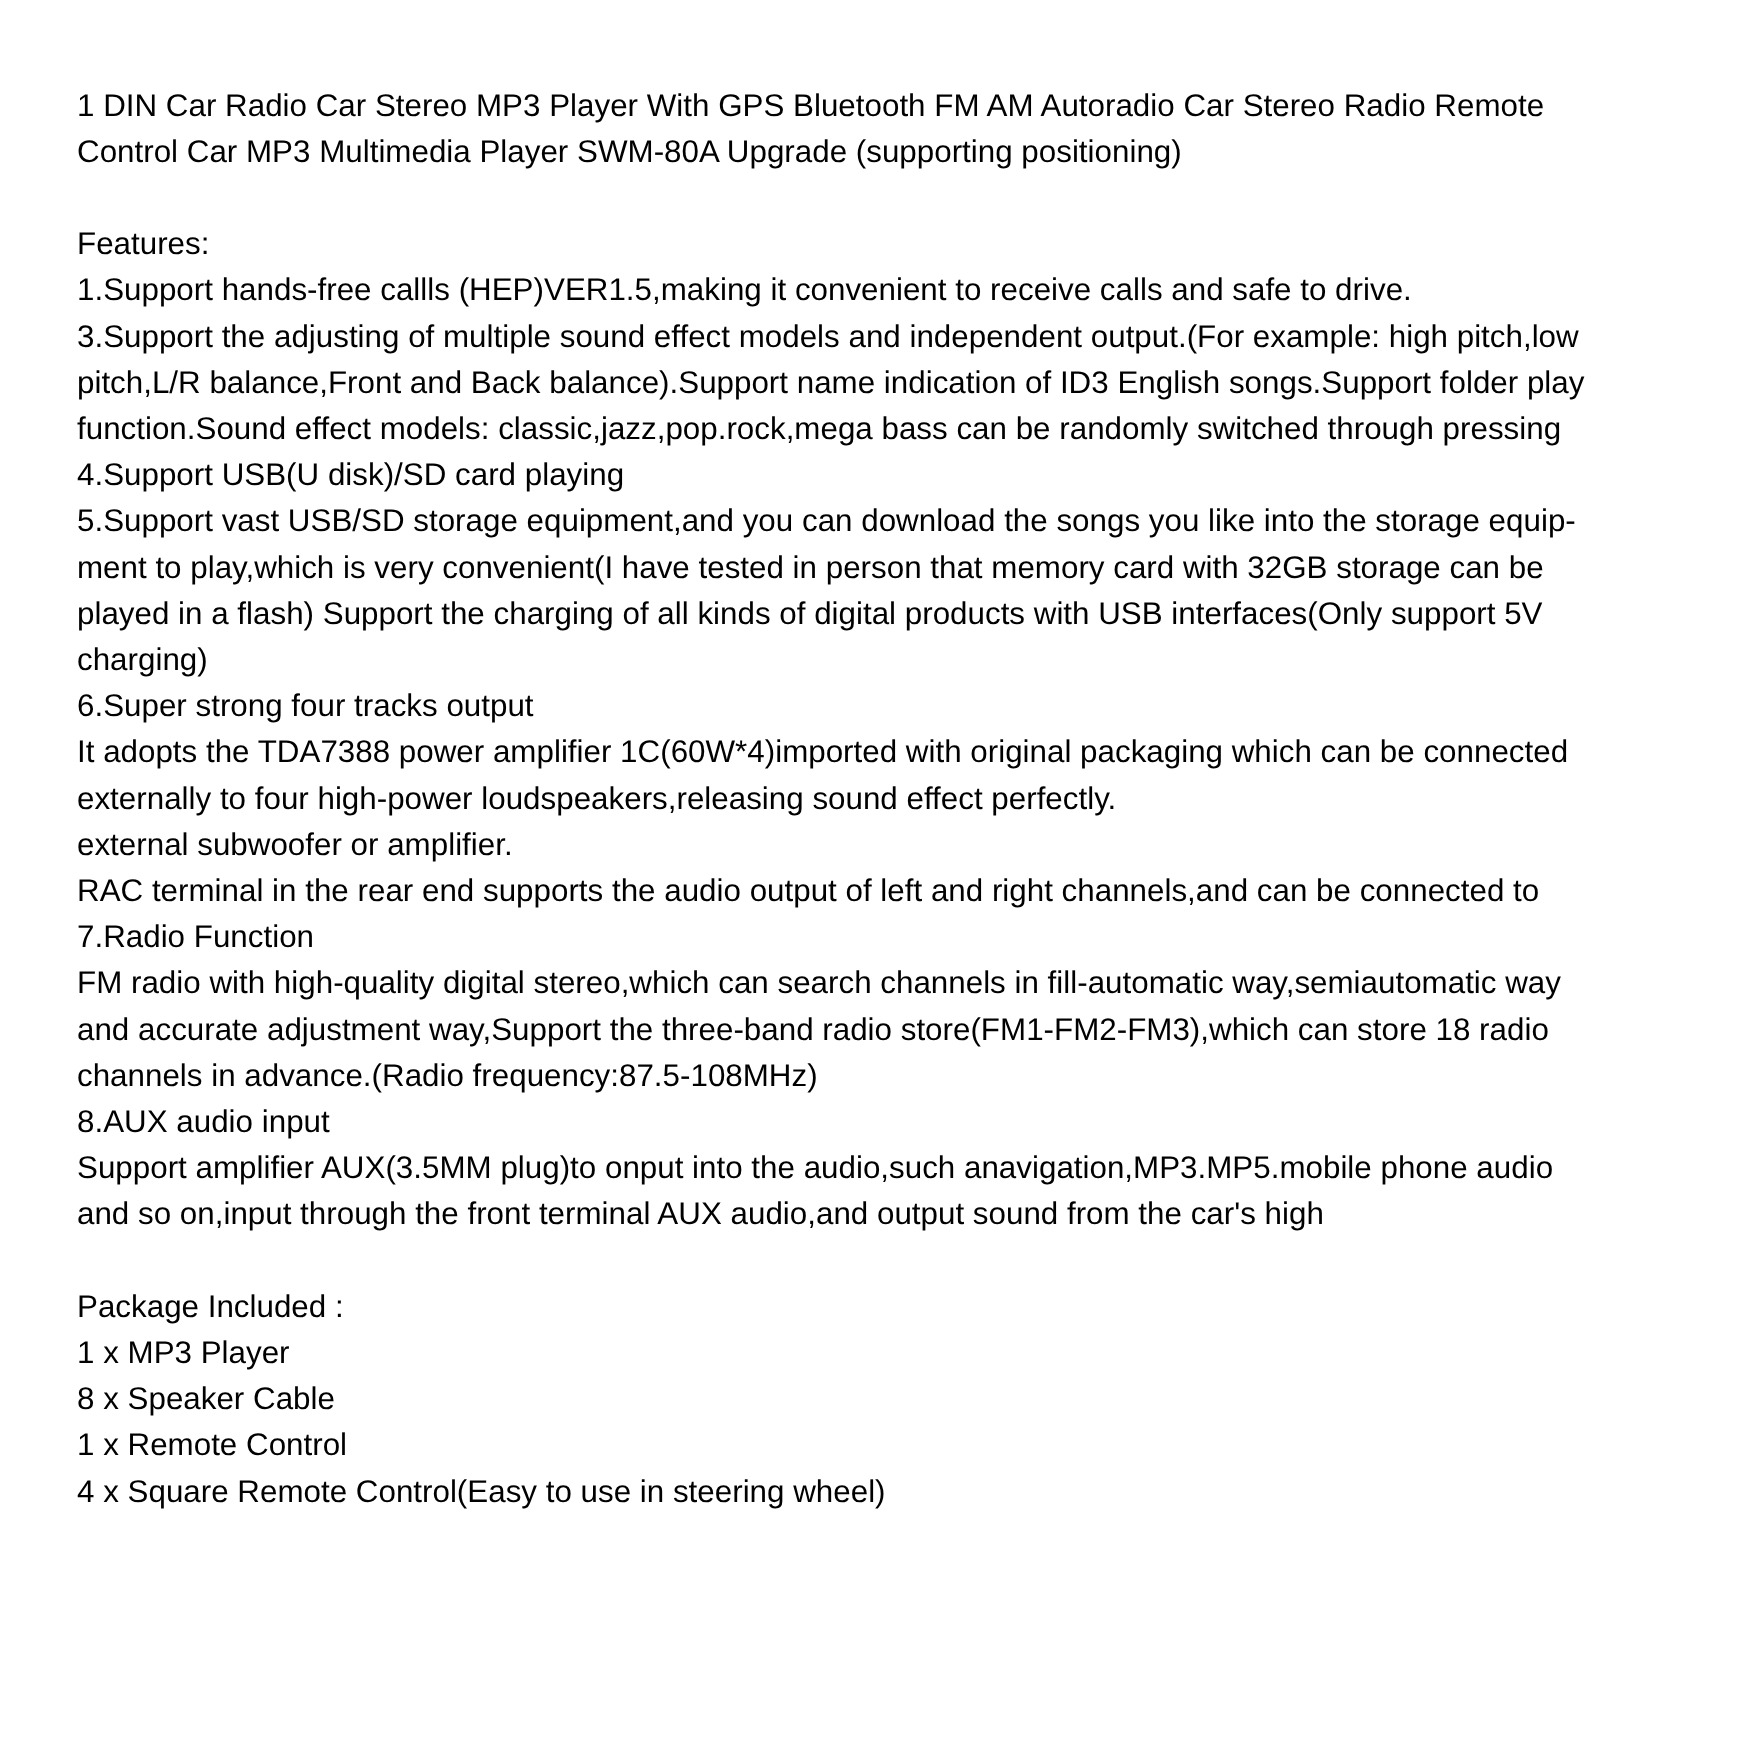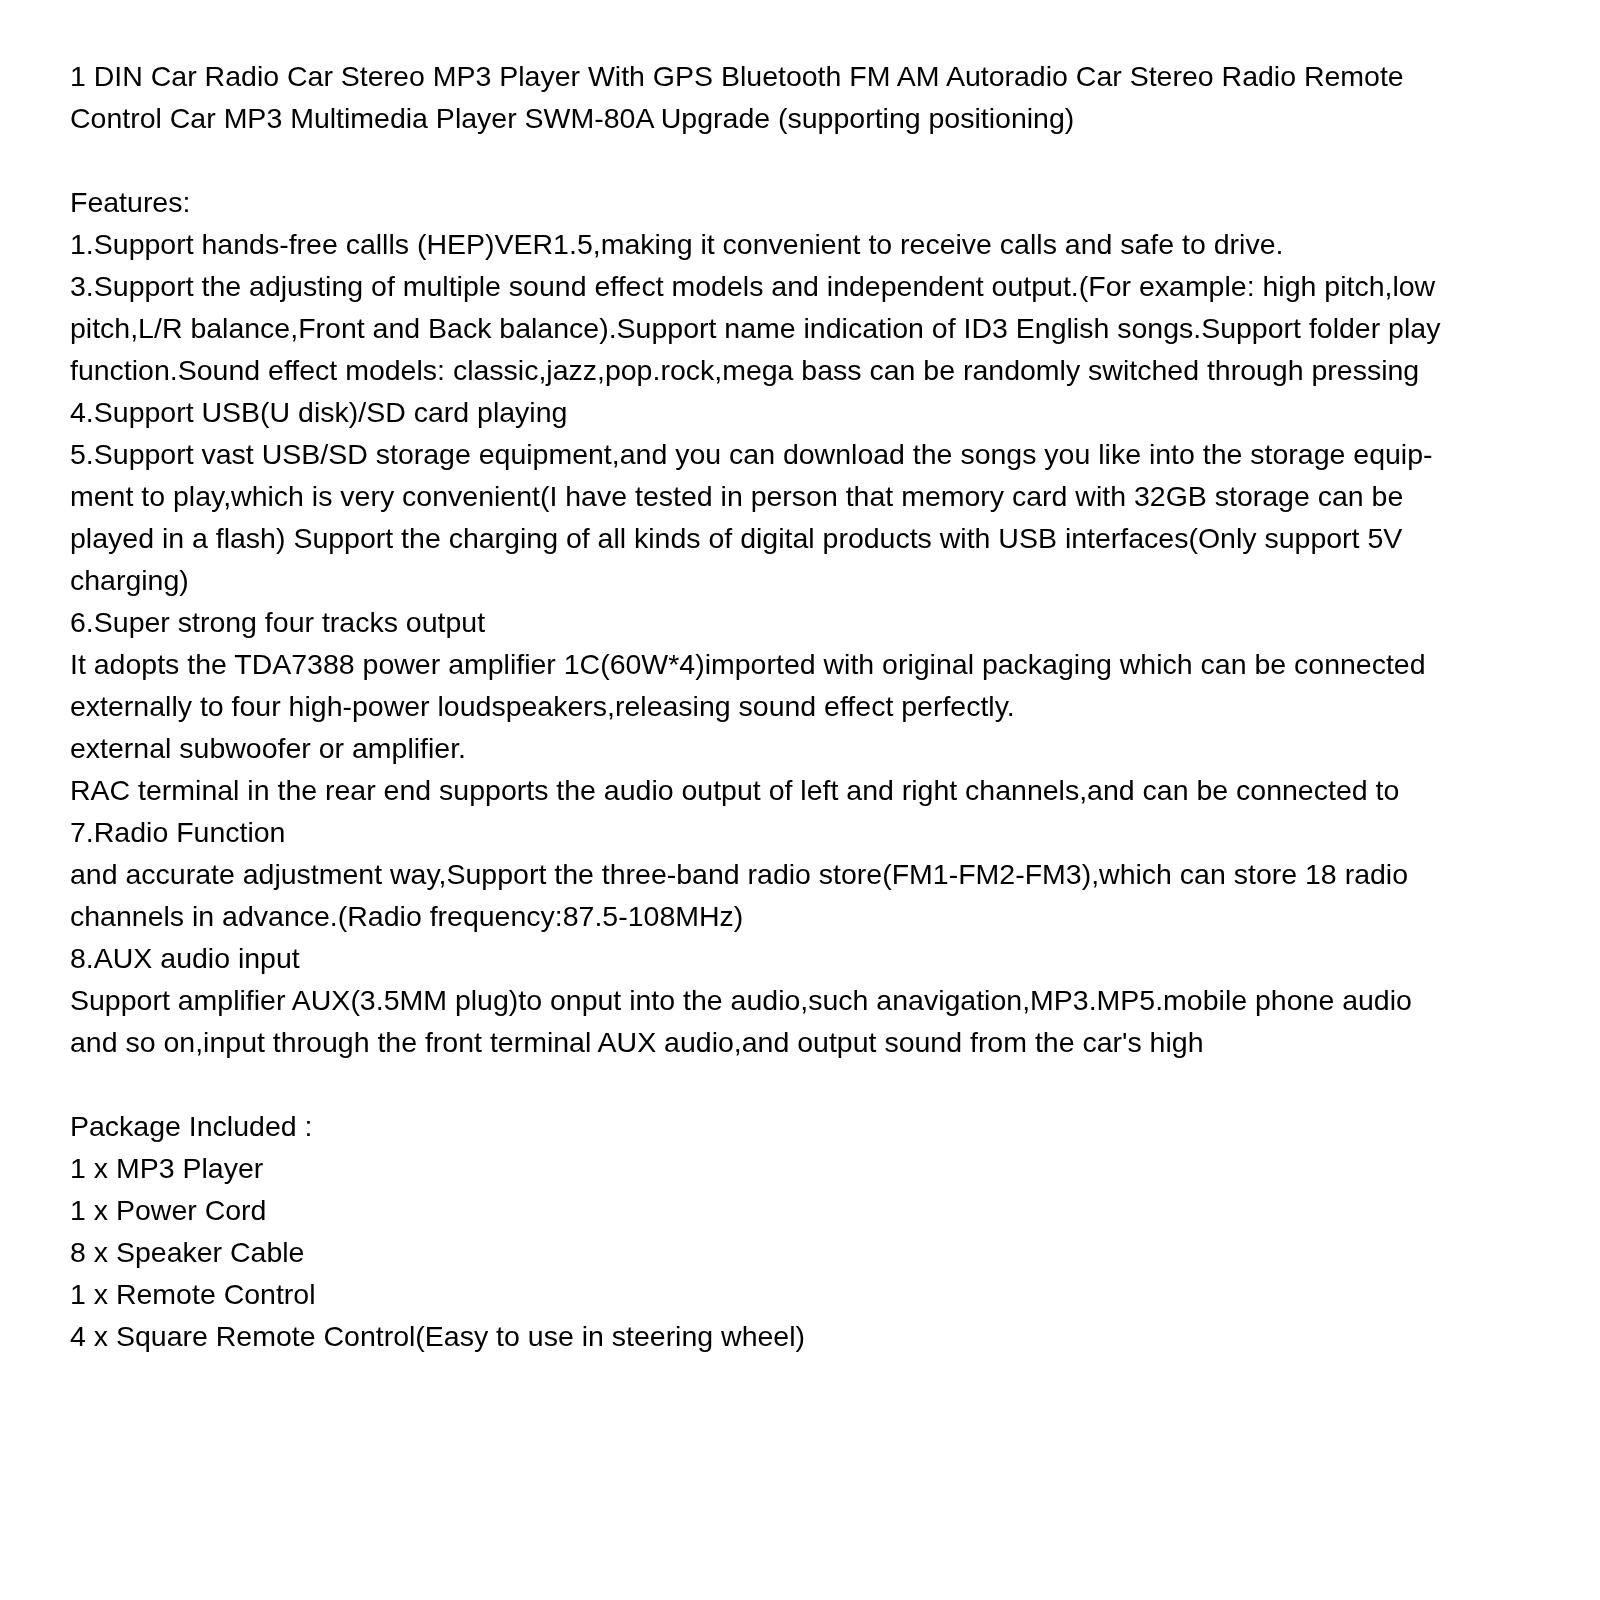--- a/index.html
+++ b/index.html
@@ -11,20 +11,21 @@
     width: 1600px;
     height: 1600px;
     overflow: hidden;
     font-family: "Liberation Sans", sans-serif;
     color: #000000;
   }
   .doc {
     padding: 55px 40px 0 70px;
     font-size: 28.5px;
     line-height: 42px;
+    margin-top: 20px;
   }
   .line {
     white-space: nowrap;
   }
   .blank-line {
     height: 42px;
   }
 </style>
 </head>
 <body>
@@ -48,31 +49,31 @@
     <div class="line">5.Support vast USB/SD storage equipment,and you can download the songs you like into the storage equip-</div>
     <div class="line">ment to play,which is very convenient(I have tested in person that memory card with 32GB storage can be</div>
     <div class="line">played in a flash) Support the charging of all kinds of digital products with USB interfaces(Only support 5V</div>
     <div class="line">charging)</div>
     <div class="line">6.Super strong four tracks output</div>
     <div class="line">It adopts the TDA7388 power amplifier 1C(60W*4)imported with original packaging which can be connected</div>
     <div class="line">externally to four high-power loudspeakers,releasing sound effect perfectly.</div>
     <div class="line">external subwoofer or amplifier.</div>
     <div class="line">RAC terminal in the rear end supports the audio output of left and right channels,and can be connected to</div>
     <div class="line">7.Radio Function</div>
+    <div class="line">FM radio with high-quality digital stereo,which can search channels in fill-automatic way,semiautomatic way</div>
     <div class="line">and accurate adjustment way,Support the three-band radio store(FM1-FM2-FM3),which can store 18 radio</div>
     <div class="line">channels in advance.(Radio frequency:87.5-108MHz)</div>
     <div class="line">8.AUX audio input</div>
     <div class="line">Support amplifier AUX(3.5MM plug)to onput into the audio,such anavigation,MP3.MP5.mobile phone audio</div>
     <div class="line">and so on,input through the front terminal AUX audio,and output sound from the car's high</div>
   </div>
 
   <div class="blank-line"></div>
 
   <div>
     <div class="line">Package Included :</div>
     <div class="line">1 x MP3 Player</div>
-    <div class="line">1 x Power Cord</div>
     <div class="line">8 x Speaker Cable</div>
     <div class="line">1 x Remote Control</div>
     <div class="line">4 x Square Remote Control(Easy to use in steering wheel)</div>
   </div>
 
 </div>
 
 </body></html>

